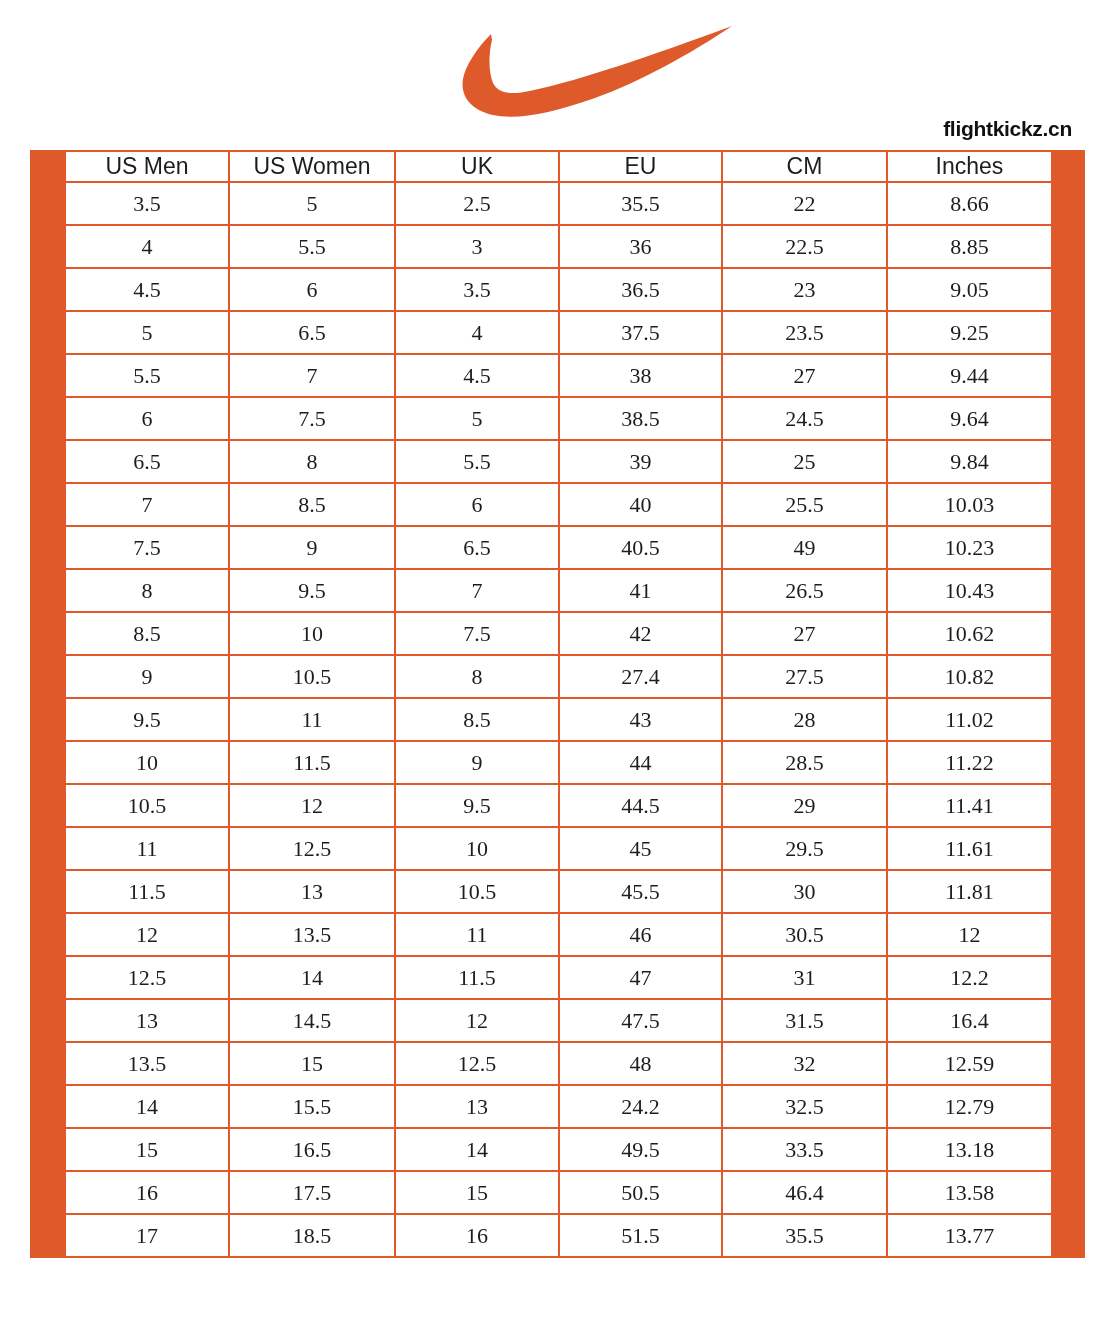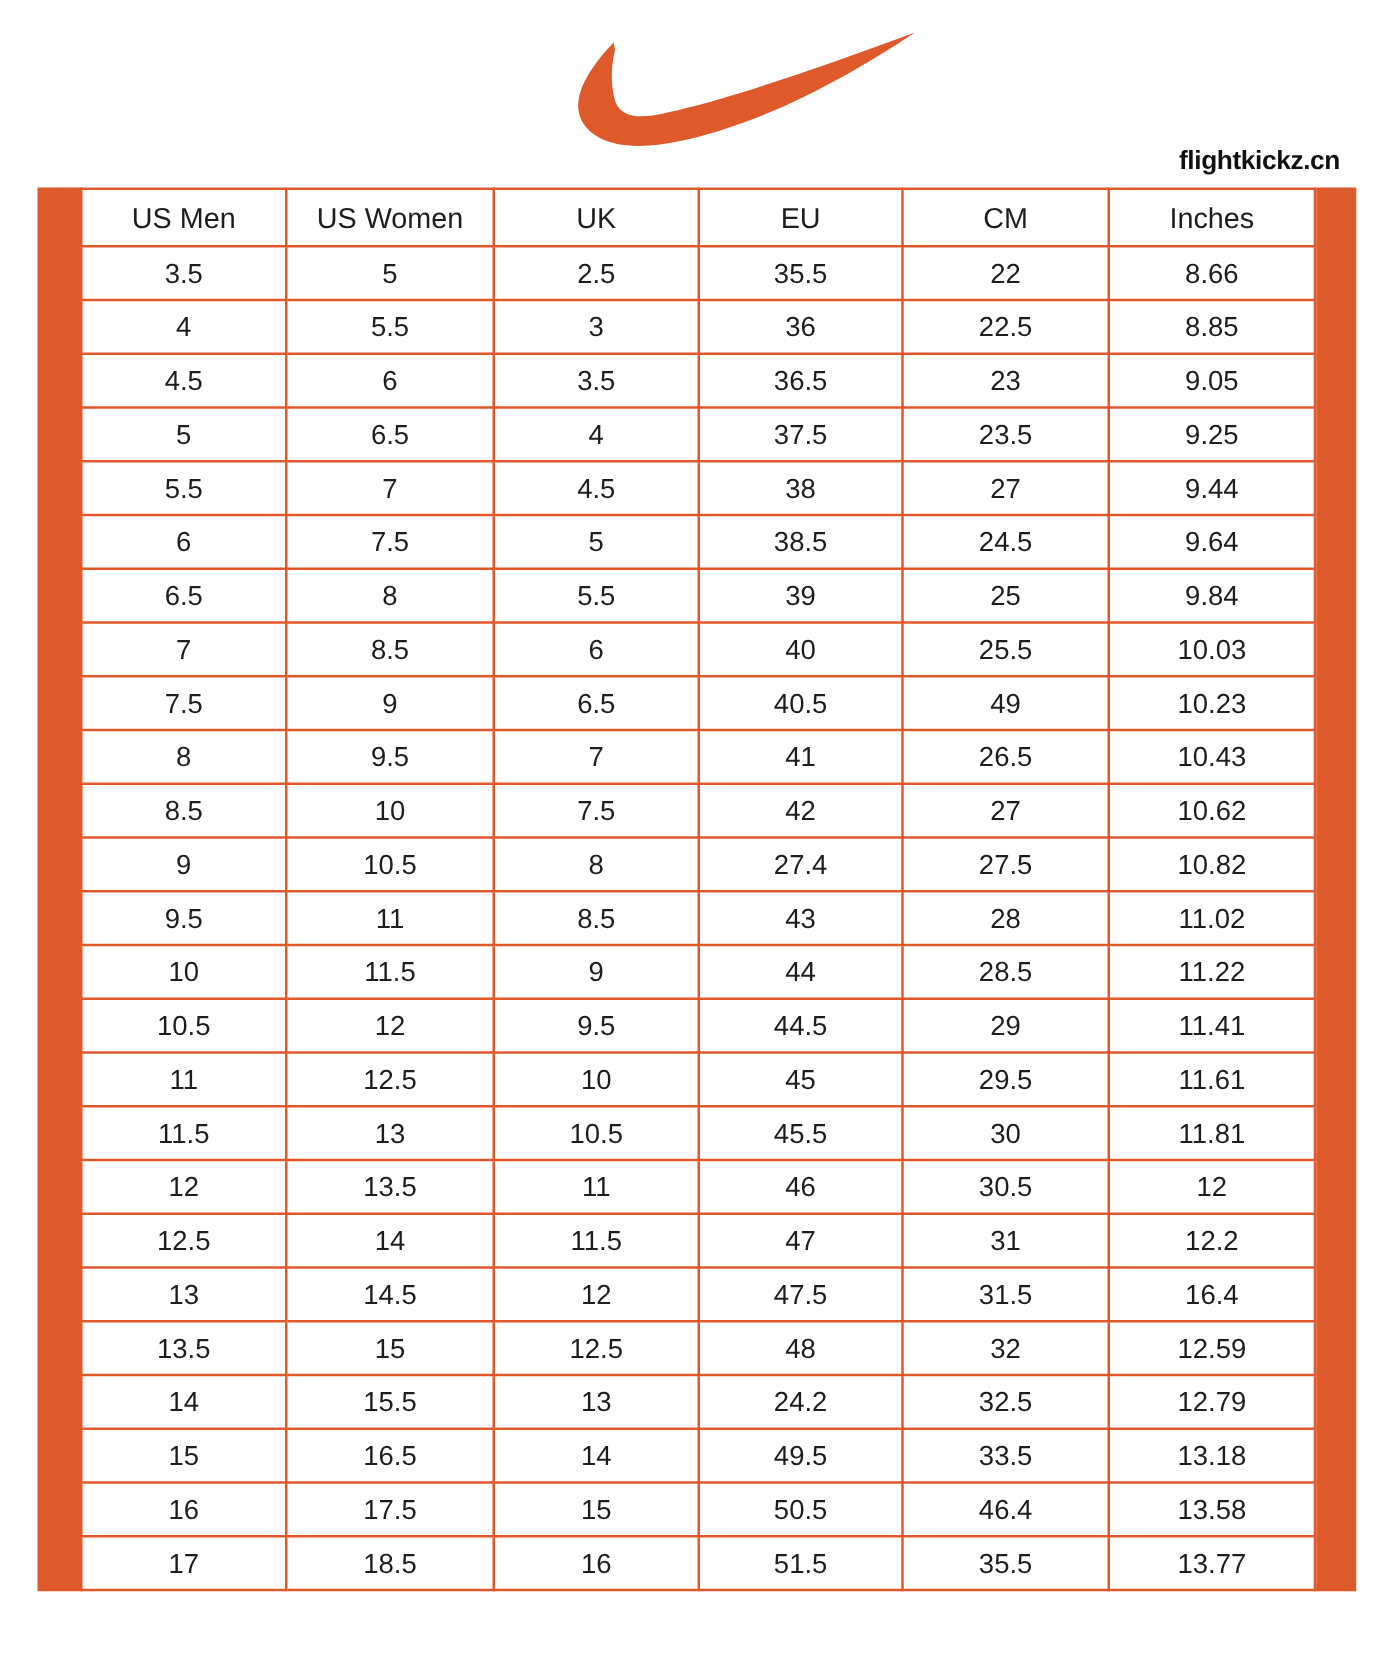--- a/index.html
+++ b/index.html
@@ -54,22 +54,22 @@
     background: #fff;
   }
   table.size-table th, table.size-table td {
     border: 2px solid var(--grid);
     text-align: center;
     vertical-align: middle;
     font-size: 22px;
     padding: 0;
     overflow: hidden;
   }
-  table.size-table thead tr { height: 46px; }
-  table.size-table tbody tr { height: 43px; }
+  table.size-table thead tr { height: 31px; }
+  table.size-table tbody tr { height: 43px; font-family: Liberation Serif, serif; }
   table.size-table th { font-weight: normal; font-size: 23px; }
   td.raise { padding-bottom: 15px; }
   td.lower { padding-top: 7px; }
 </style>
 </head>
 <body>
 
 <div class="logo-wrap">
   <svg viewBox="0 0 277 95" xmlns="http://www.w3.org/2000/svg" aria-hidden="true">
     <path fill="var(--accent)" d="

